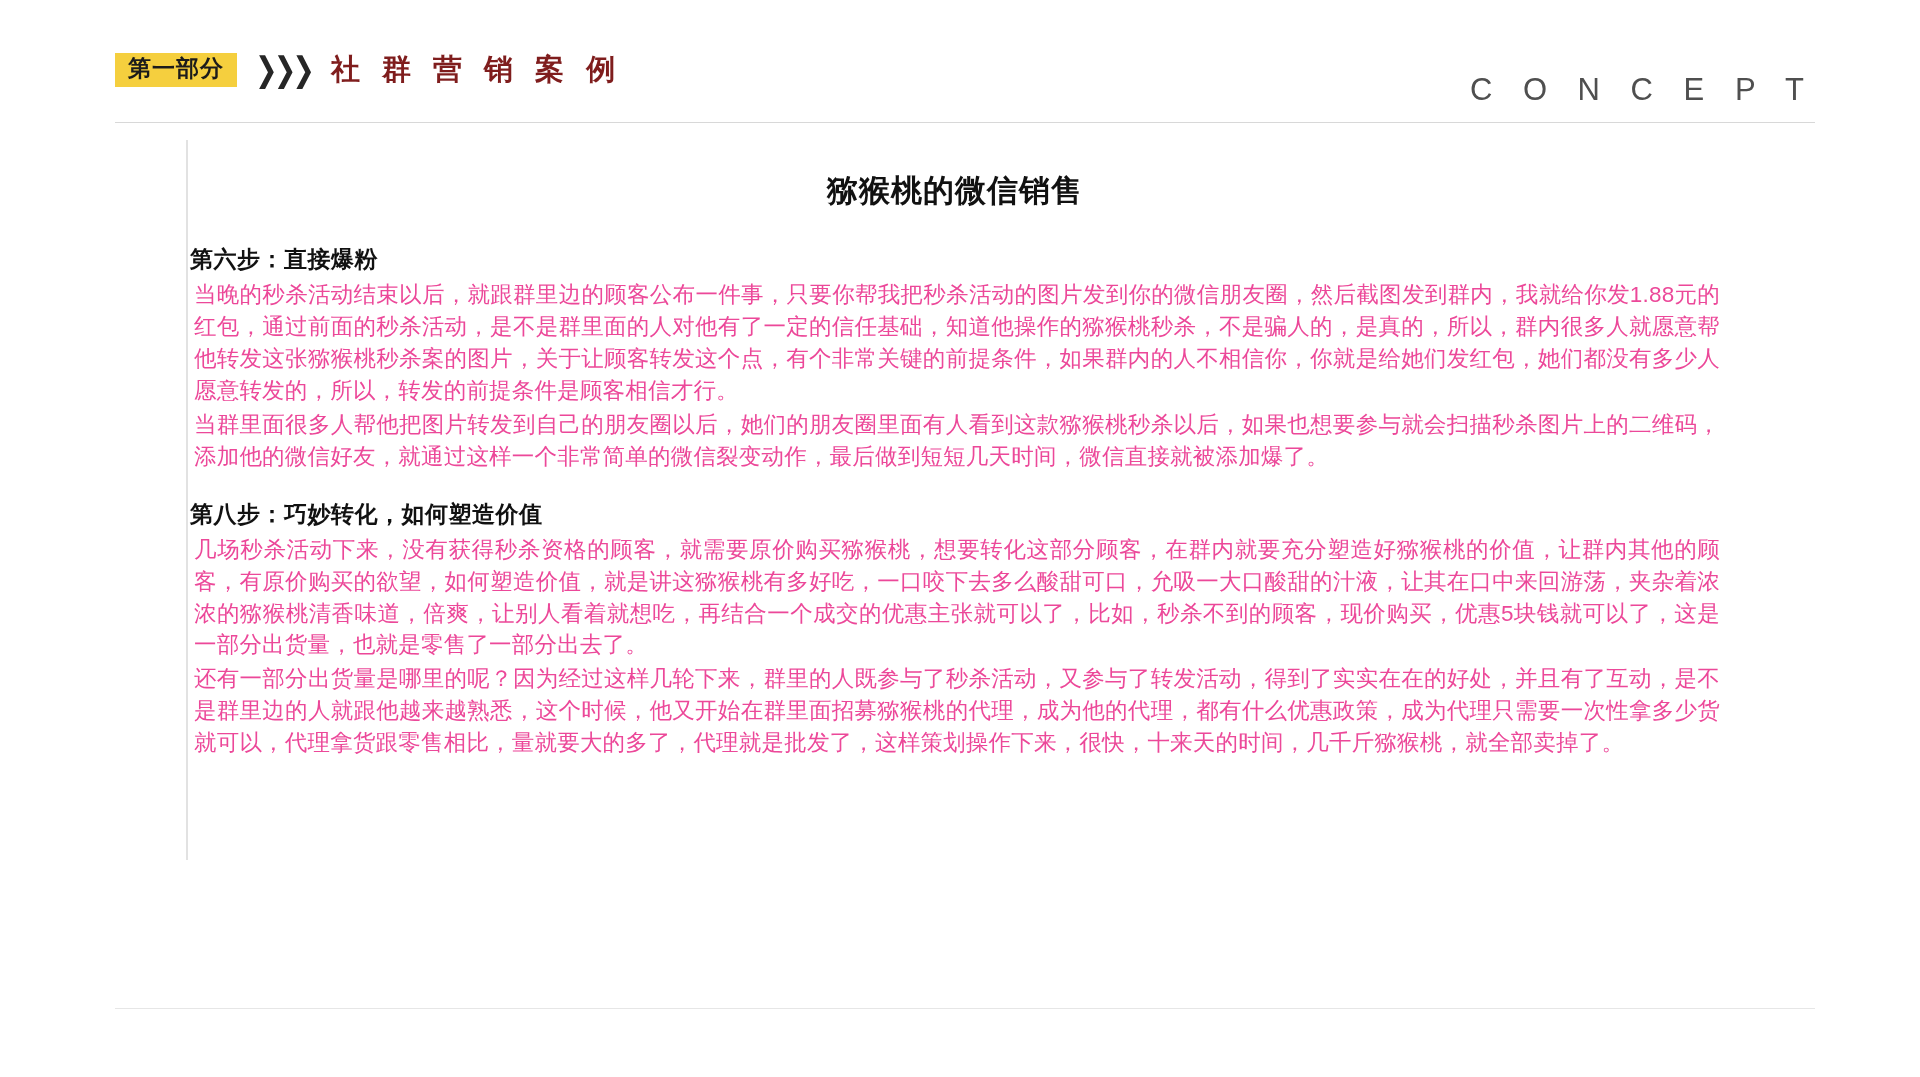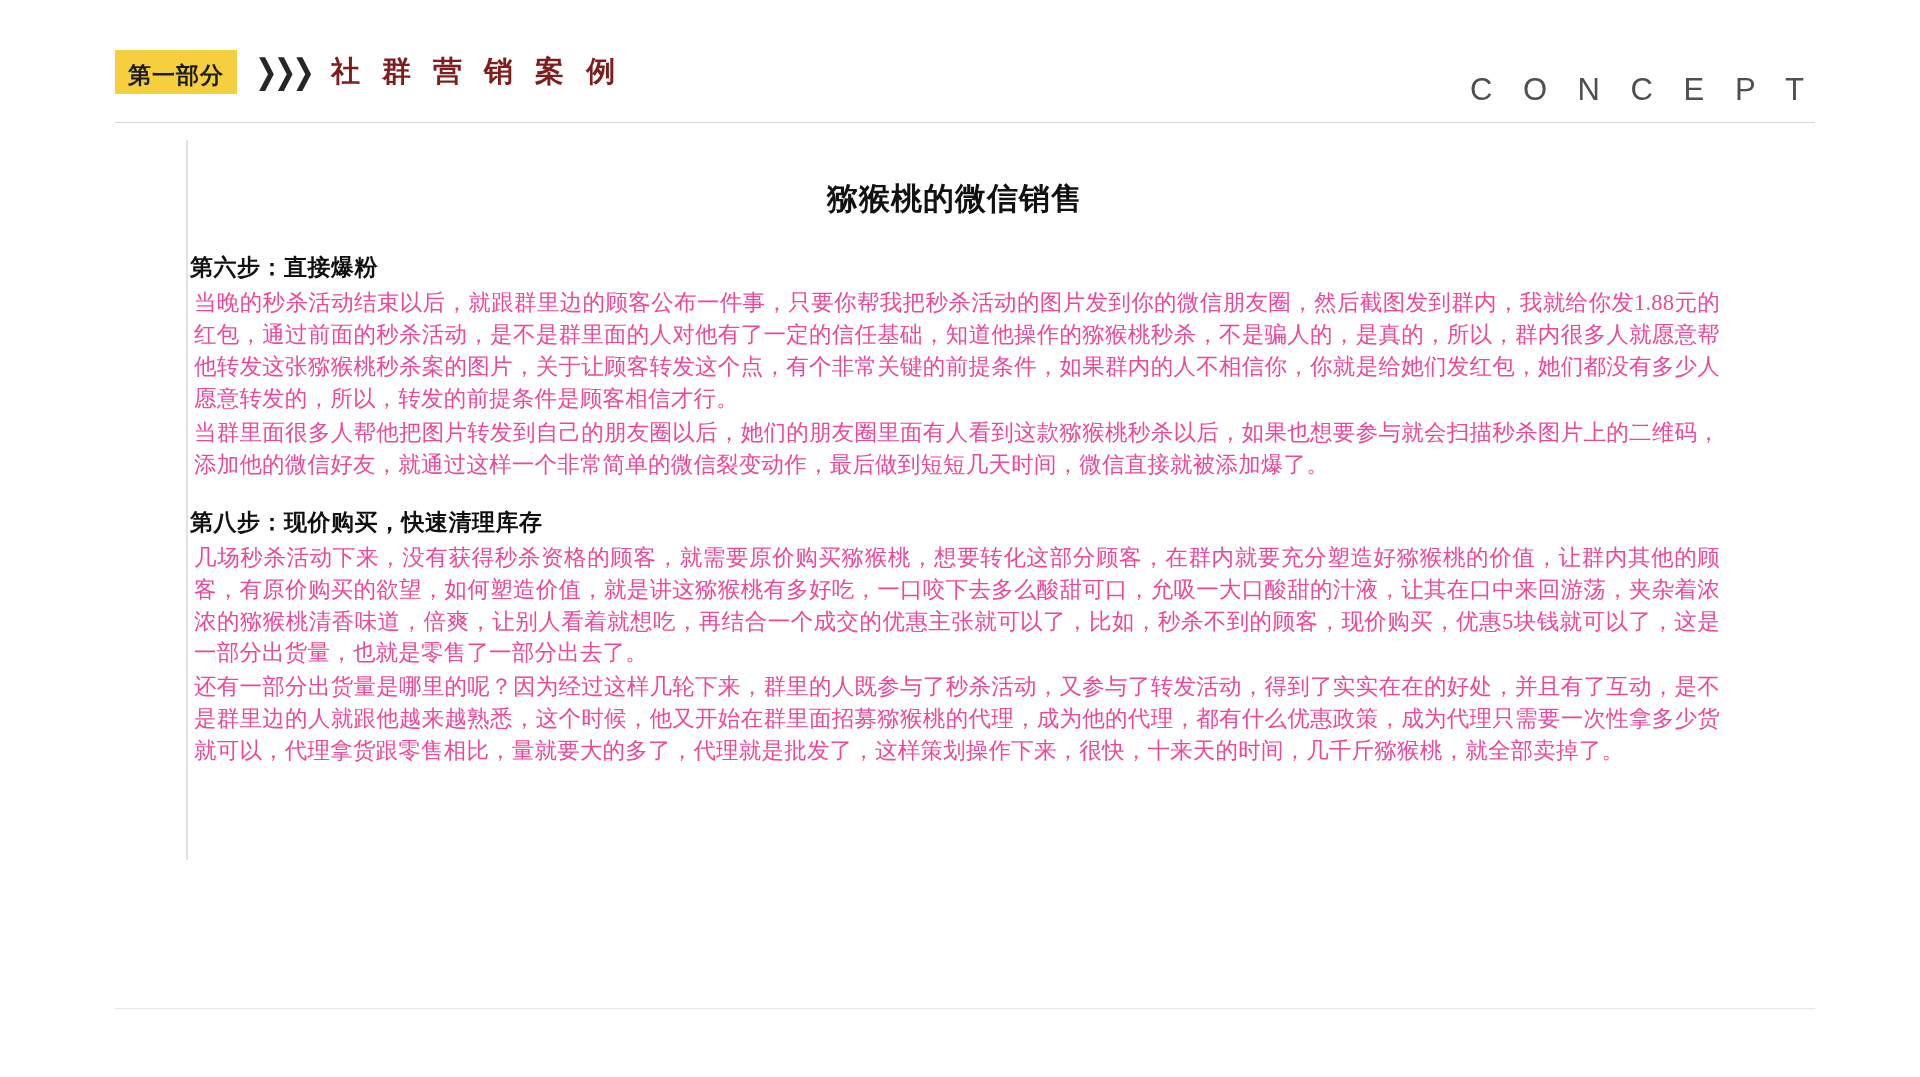--- a/index.html
+++ b/index.html
@@ -38,21 +38,21 @@
     position: absolute;
     left: 0;
     top: 6px;
   }
   .badge {
     background: #f5cf3e;
     color: #1b1b1b;
     font-weight: bold;
     font-size: 23px;
     letter-spacing: 1px;
-    padding: 14px 13px 7px 13px;
+    padding: 4px 13px 7px 13px;
     line-height: 1;
     white-space: nowrap;
   }
   .chevrons {
     color: #262626;
     font-size: 27px;
     font-weight: bold;
     letter-spacing: -4px;
     display: flex;
     align-items: center;
@@ -84,23 +84,22 @@
     top: 122px;
     width: 1700px;
     height: 1px;
     background: #d8d8d8;
   }
 
   
   .content {
     position: absolute;
     left: 190px;
-    top: 153px;
+    top: 145px;
     width: 1530px;
-    font-family: Liberation Serif, serif;
   }
   .doc-title {
     text-align: center;
     font-size: 31px;
     font-weight: bold;
     color: #111;
     letter-spacing: 1px;
     margin: 25px 0 32px 0;
   }
   .section { margin-bottom: 26px; }
@@ -169,20 +168,20 @@
     <div class="doc-title">猕猴桃的微信销售</div>
 
     <div class="section">
       <div class="section-heading">第六步：直接爆粉</div>
       <p class="para">当晚的秒杀活动结束以后，就跟群里边的顾客公布一件事，只要你帮我把秒杀活动的图片发到你的微信朋友圈，然后截图发到群内，我就给你发1.88元的红包，通过前面的秒杀活动，是不是群里面的人对他有了一定的信任基础，知道他操作的猕猴桃秒杀，不是骗人的，是真的，所以，群内很多人就愿意帮他转发这张猕猴桃秒杀案的图片，关于让顾客转发这个点，有个非常关键的前提条件，如果群内的人不相信你，你就是给她们发红包，她们都没有多少人愿意转发的，所以，转发的前提条件是顾客相信才行。</p>
       <p class="para">当群里面很多人帮他把图片转发到自己的朋友圈以后，她们的朋友圈里面有人看到这款猕猴桃秒杀以后，如果也想要参与就会扫描秒杀图片上的二维码，添加他的微信好友，就通过这样一个非常简单的微信裂变动作，最后做到短短几天时间，微信直接就被添加爆了。</p>
     </div>
 
 
     <div class="section">
-      <div class="section-heading">第八步：现价购买，快速清理库存</div>
+      <div class="section-heading">第八步：巧妙转化，如何塑造价值</div>
       <p class="para">几场秒杀活动下来，没有获得秒杀资格的顾客，就需要原价购买猕猴桃，想要转化这部分顾客，在群内就要充分塑造好猕猴桃的价值，让群内其他的顾客，有原价购买的欲望，如何塑造价值，就是讲这猕猴桃有多好吃，一口咬下去多么酸甜可口，允吸一大口酸甜的汁液，让其在口中来回游荡，夹杂着浓浓的猕猴桃清香味道，倍爽，让别人看着就想吃，再结合一个成交的优惠主张就可以了，比如，秒杀不到的顾客，现价购买，优惠5块钱就可以了，这是一部分出货量，也就是零售了一部分出去了。</p>
       <p class="para">还有一部分出货量是哪里的呢？因为经过这样几轮下来，群里的人既参与了秒杀活动，又参与了转发活动，得到了实实在在的好处，并且有了互动，是不是群里边的人就跟他越来越熟悉，这个时候，他又开始在群里面招募猕猴桃的代理，成为他的代理，都有什么优惠政策，成为代理只需要一次性拿多少货就可以，代理拿货跟零售相比，量就要大的多了，代理就是批发了，这样策划操作下来，很快，十来天的时间，几千斤猕猴桃，就全部卖掉了。</p>
     </div>
   </div>
 
   <div class="bottom-rule"></div>
 </div>
 
 </body></html>

